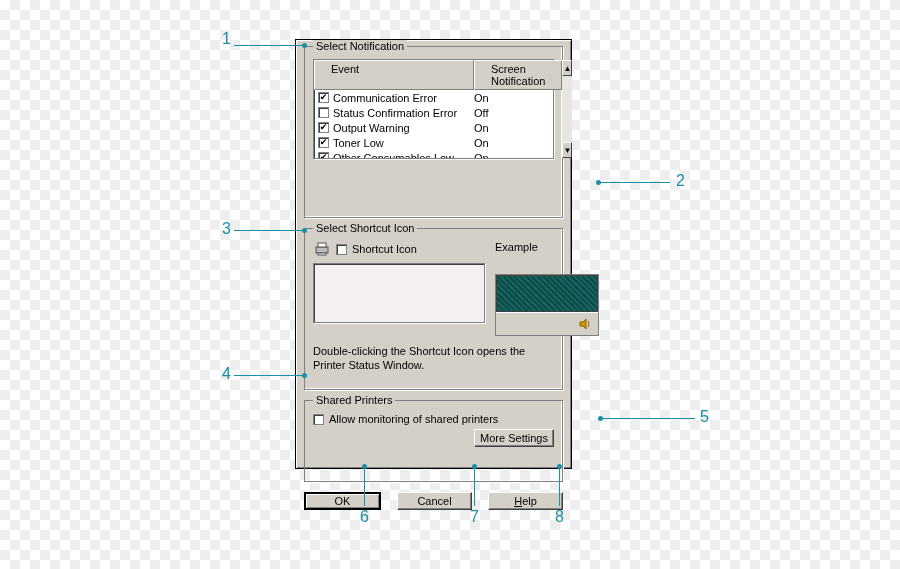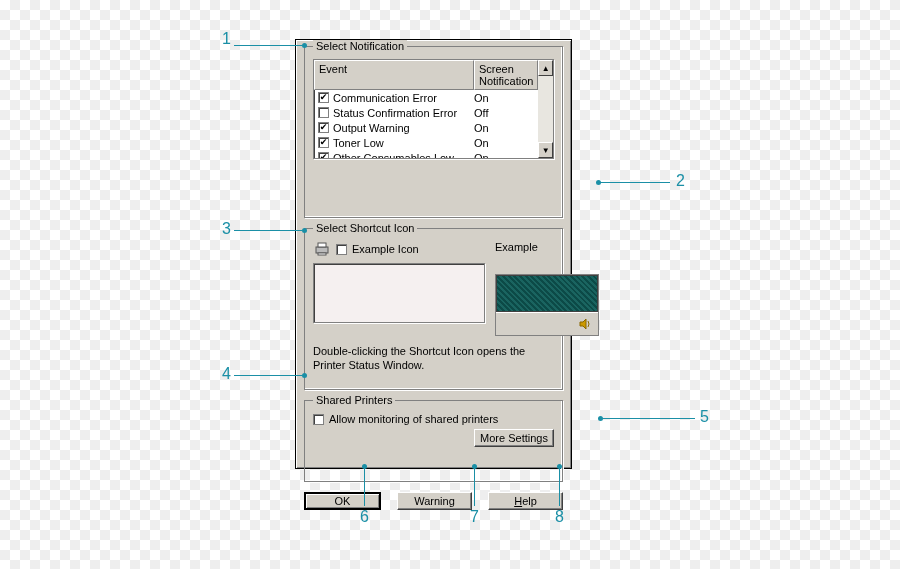--- a/index.html
+++ b/index.html
@@ -55,21 +55,21 @@
     flex-direction: column;
   }
   .listhead {
     display: flex;
     background: #d4d0c8;
   }
   .listhead .col {
     border: 1px solid #fff;
     border-right-color: #808080;
     border-bottom-color: #808080;
-    padding: 2px 4px;
+    padding: 2px 16px;
     font-size: 11px;
     box-sizing: border-box;
   }
   .col1 { width: 160px; }
   .col2 { flex: 1; }
   .listbody { flex: 1; overflow: hidden; }
   .row {
     display: flex;
     padding: 0 0 0 4px;
     height: 15px;
@@ -261,21 +261,21 @@
       <div style="flex:1;">
         <div class="checkline">
           <span class="printer-icon">
             <svg width="16" height="14" viewBox="0 0 16 14">
                 <rect x="2" y="5" width="12" height="6" fill="#bbb" stroke="#555"></rect>
                 <rect x="4" y="1" width="8" height="4" fill="#fff" stroke="#555"></rect>
                 <rect x="4" y="11" width="8" height="2" fill="#fff" stroke="#555"></rect>
               </svg>
           </span>
           <span class="chk"></span>
-          <span>Example Icon</span>
+          <span>Shortcut Icon</span>
         </div>
         <div class="iconwell" style="margin-top:6px;"></div>
       </div>
       <div>
         <div style="margin-bottom:21px;">Example</div>
         <div class="example-box">
           <div class="ex-top"></div>
           <div class="ex-bot">
             <span class="speaker-icon">
               <svg width="14" height="12" viewBox="0 0 14 12">
@@ -296,21 +296,21 @@
       <span class="chk"></span>
       <span>Allow monitoring of shared printers</span>
     </div>
     <div class="row-right" style="margin-top:4px;">
       <div class="btn">More Settings</div>
     </div>
   </div>
 
   <div class="btnrow">
     <div class="btn default-btn">OK</div>
-    <div class="btn">Warning</div>
+    <div class="btn">Cancel</div>
     <div class="btn"><span class="u">H</span>elp</div>
   </div>
 
 </div>
 
 <div class="callout" style="left:222px; top:30px;">
   <span>1</span>
   <div class="line" style="left:12px; top:15px; width:68px;"></div>
   <div class="dot" style="left:80px; top:13px;"></div>
 </div>

